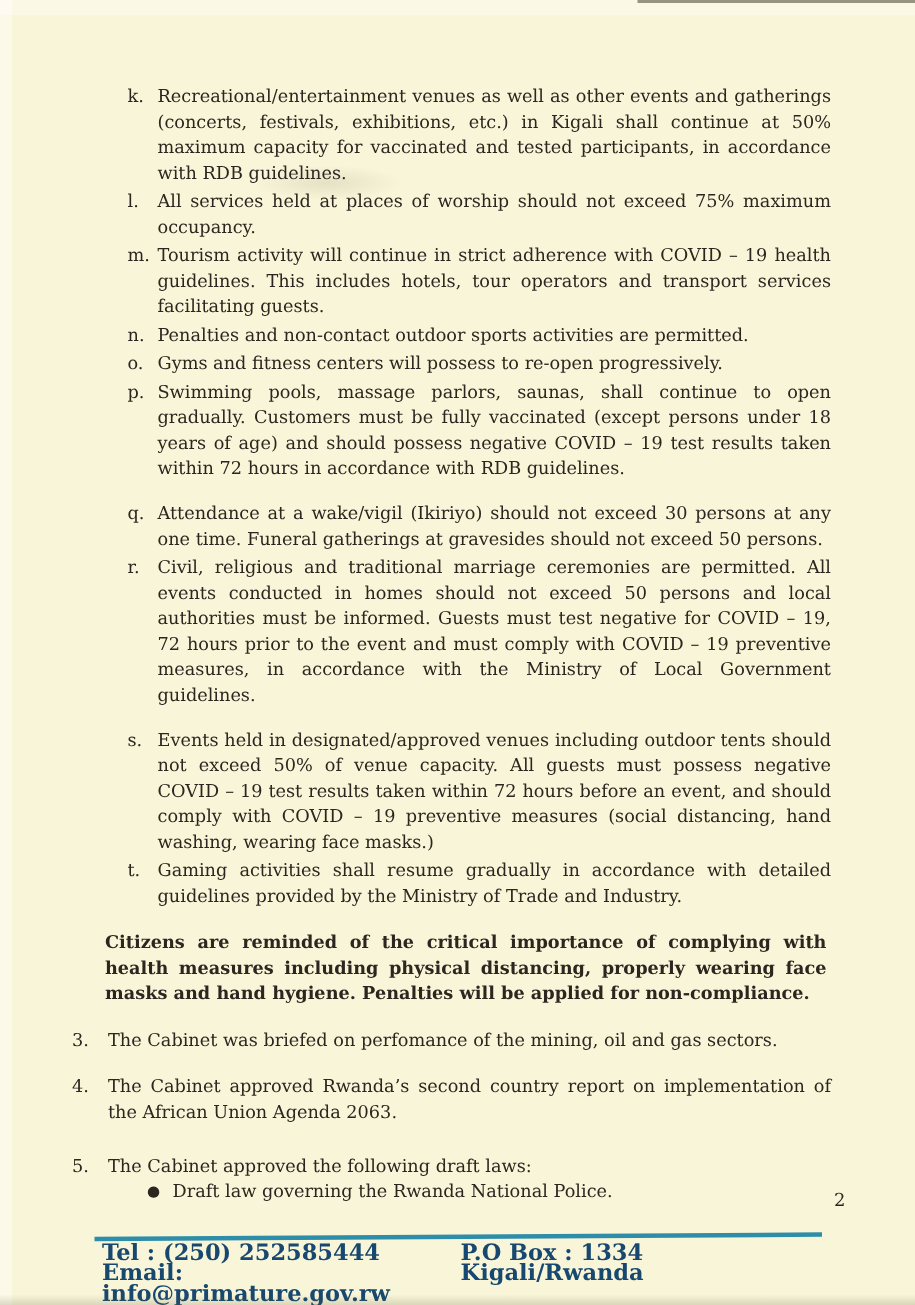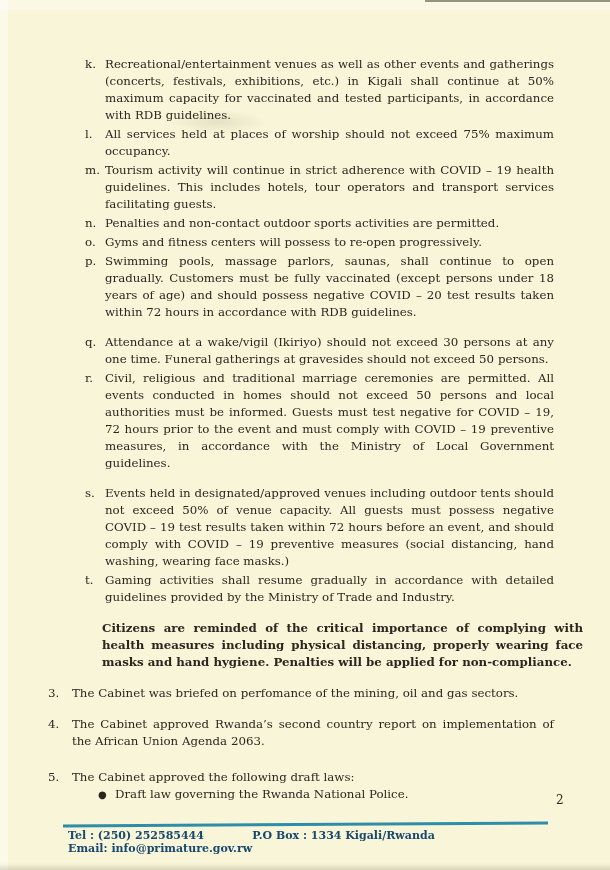--- a/index.html
+++ b/index.html
@@ -25,41 +25,41 @@
 
   
   .l-list { margin-left: 85px; width: 469px; }
   .l-item { display: flex; margin-bottom: 2px; }
   .l-item.gap-before { margin-top: 13px; }
   .l-letter { flex: 0 0 20px; }
   .l-text { flex: 1; text-align: justify; }
   .l-item.bold .l-text { font-weight: normal; }
 
   
-  .notice { margin: 14px 0 0 102px; width: 481px; font-weight: bold; text-align: justify; }
+  .notice { margin: 14px 0 0 70px; width: 481px; font-weight: bold; text-align: justify; }
 
   
   .n-list { margin-left: 48px; width: 506px; }
   .n-item { margin-top: 14px; }
   .n-item:last-child { margin-top: 19px; }
   .n-row { display: flex; }
   .n-number { flex: 0 0 24px; }
   .n-text { flex: 1; text-align: justify; }
   .n-subs { margin-left: 24px; }
   .sub-item { display: flex; }
   .bullet { flex: 0 0 17px; margin-left: 26px; font-size: 10px; line-height: 17px; }
   .sub-text { flex: 1; }
 
   .page-number { position: absolute; top: 793px; left: 556px; font-size: 12px; }
 
   
   .footer { position: absolute; left: 0; top: 823px; width: 610px; }
   .footer-rule { margin-left: 63px; width: 485px; height: 2.5px; background: #2e8da8; transform: rotate(-0.35deg); }
-  .footer-cols { display: flex; margin: 3px 66px 0 68px;
-                 font-weight: bold; font-size: 11px; line-height: 13.5px; color: #17486f; }
+  .footer-cols { display: flex; justify-content: space-between; margin: 3px 66px 0 68px;
+                 font-weight: bold; font-size: 15px; line-height: 13.5px; color: #17486f; }
   .footer a.link { color: #17486f; cursor: pointer; }
 </style>
 </head>
 <body>
 
 <div class="page">
 
   <div class="edge-top"></div>
   <div class="edge-left"></div>
   <div class="edge-top-right"></div>
@@ -87,21 +87,21 @@
     <span class="l-text">Penalties and non-contact outdoor sports activities are permitted.</span>
   </div>
 
   <div class="l-item">
     <span class="l-letter">o.</span>
     <span class="l-text">Gyms and fitness centers will possess to re-open progressively.</span>
   </div>
 
   <div class="l-item">
     <span class="l-letter">p.</span>
-    <span class="l-text">Swimming pools, massage parlors, saunas, shall continue to open gradually. Customers must be fully vaccinated (except persons under 18 years of age) and should possess negative COVID – 20 test results taken within 72 hours in accordance with RDB guidelines.</span>
+    <span class="l-text">Swimming pools, massage parlors, saunas, shall continue to open gradually. Customers must be fully vaccinated (except persons under 18 years of age) and should possess negative COVID – 19 test results taken within 72 hours in accordance with RDB guidelines.</span>
   </div>
 
   <div class="l-item gap-before">
     <span class="l-letter">q.</span>
     <span class="l-text">Attendance at a wake/vigil (Ikiriyo) should not exceed 30 persons at any one time. Funeral gatherings at gravesides should not exceed 50 persons.</span>
   </div>
 
   <div class="l-item">
     <span class="l-letter">r.</span>
     <span class="l-text">Civil, religious and traditional marriage ceremonies are permitted. All events conducted in homes should not exceed 50 persons and local authorities must be informed. Guests must test negative for COVID – 19, 72 hours prior to the event and must comply with COVID – 19 preventive measures, in accordance with the Ministry of Local Government guidelines.</span>

